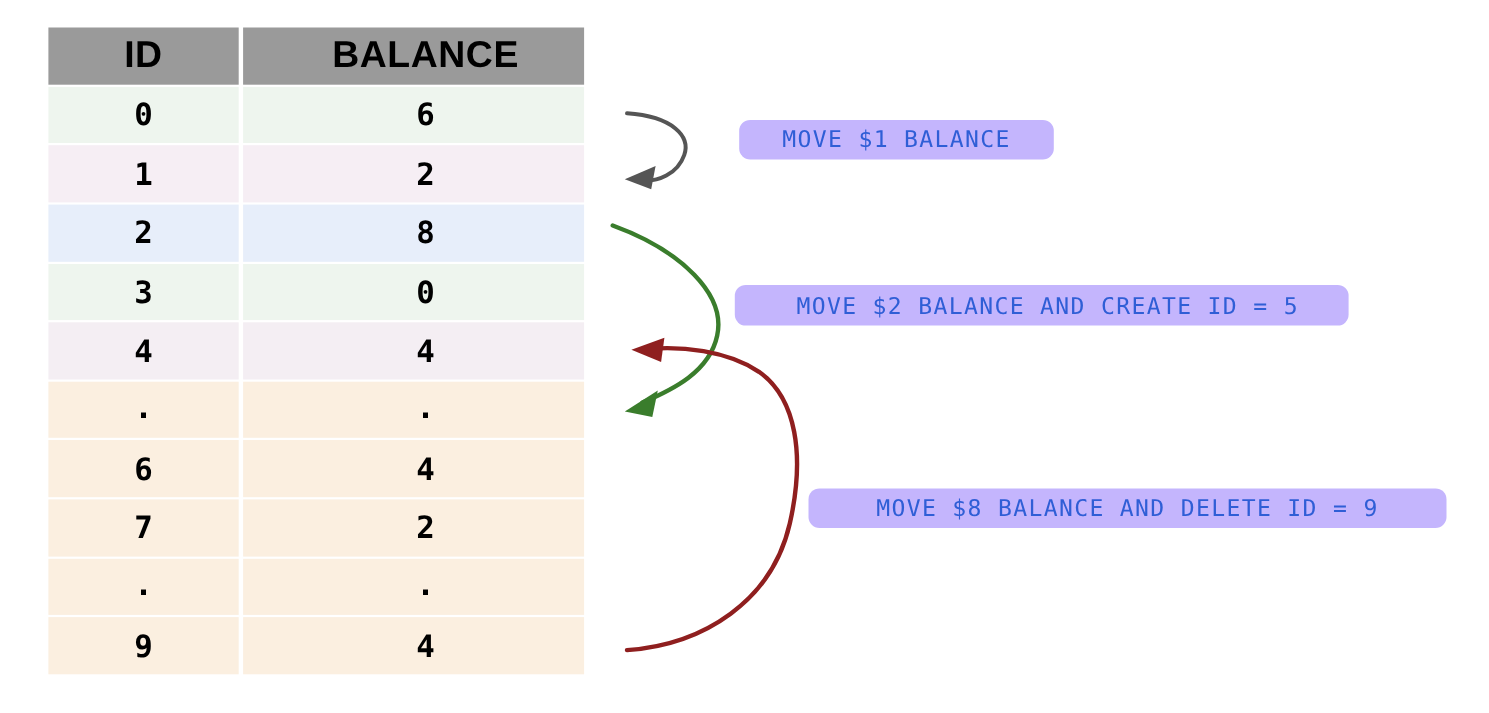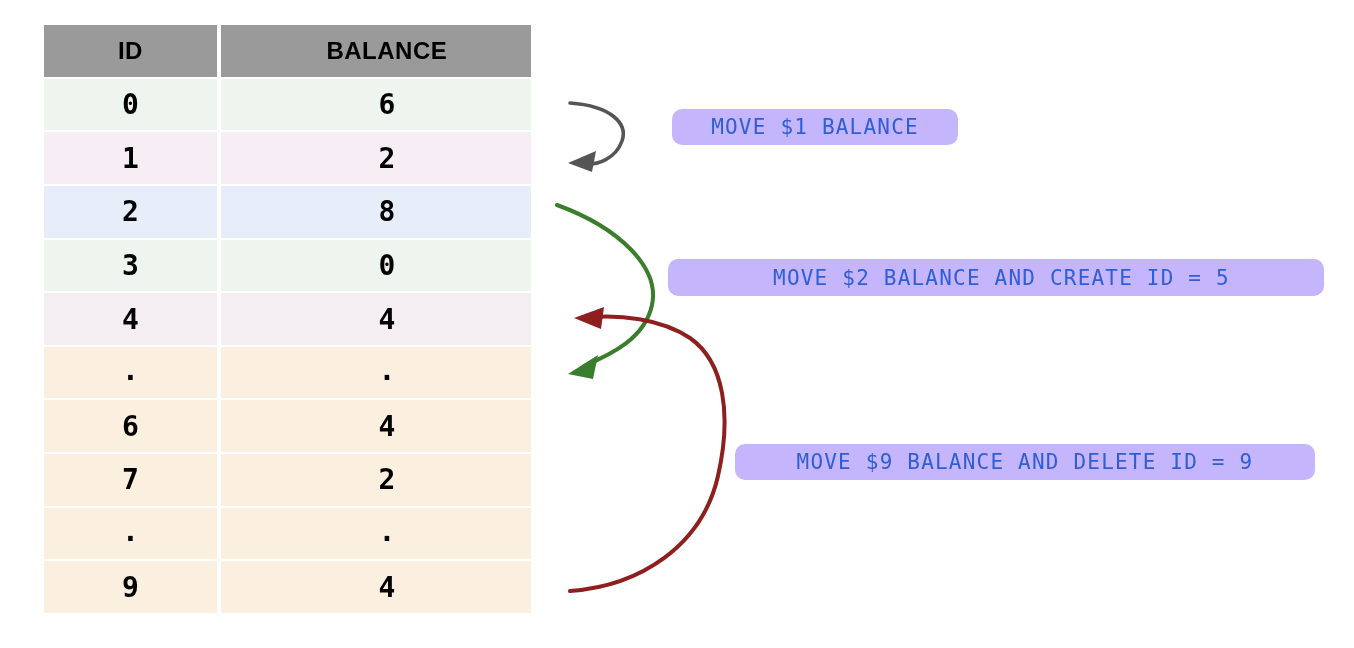--- a/index.html
+++ b/index.html
@@ -44,21 +44,21 @@
     align-items: center;
     justify-content: center;
     font-weight: bold;
     color: #000000;
   }
   .cell.id    { width: 181px; margin-right: 4px; }
   .cell.bal   { width: 302px; padding-left: 22px; }
 
   .header .cell {
     background: #9a9a9a;
-    font-size: 24px;
+    font-size: 34px;
     letter-spacing: 0.5px;
   }
 
   .data .cell {
     font-family: "DejaVu Sans Mono", "Liberation Mono", monospace;
     font-size: 28px;
     font-weight: bold;
   }
 
   .dotcell {
@@ -76,21 +76,21 @@
     font-family: "DejaVu Sans Mono", "Liberation Mono", monospace;
     font-size: 21px;
     letter-spacing: 1.2px;
     display: flex;
     align-items: center;
     justify-content: center;
     white-space: nowrap;
     box-sizing: border-box;
   }
   #pill-1 { left: 672px; top: 109px; width: 286px; height: 36px; }
-  #pill-2 { left: 668px; top: 259px; width: 656px; height: 37px; padding-left: 11px; }
+  #pill-2 { left: 668px; top: 259px; width: 558px; height: 37px; padding-left: 11px; }
   #pill-3 { left: 735px; top: 444px; width: 580px; height: 36px; }
 
   #arrows {
     position: absolute;
     left: 0; top: 0;
     width: 1354px; height: 648px;
     pointer-events: none;
   }
 </style>
 </head>
@@ -170,15 +170,15 @@
     </g>
 
     <g>
       <path d="M 570 591 C 640 586, 702 546, 718 476 C 732 414, 724 362, 690 338 C 660 318, 618 315, 592 317" fill="none" stroke="#8f1f1f" stroke-width="4" stroke-linecap="round"></path>
       <path d="M 574 318 L 604 307 L 601 329 Z" fill="#8f1f1f"></path>
     </g>
   </svg>
 
   <div class="pill" id="pill-1">MOVE $1 BALANCE</div>
   <div class="pill" id="pill-2">MOVE $2 BALANCE AND CREATE ID = 5</div>
-  <div class="pill" id="pill-3">MOVE $9 BALANCE AND DELETE ID = 9</div>
+  <div class="pill" id="pill-3">MOVE $8 BALANCE AND DELETE ID = 9</div>
 
 </div>
 
 </body></html>

